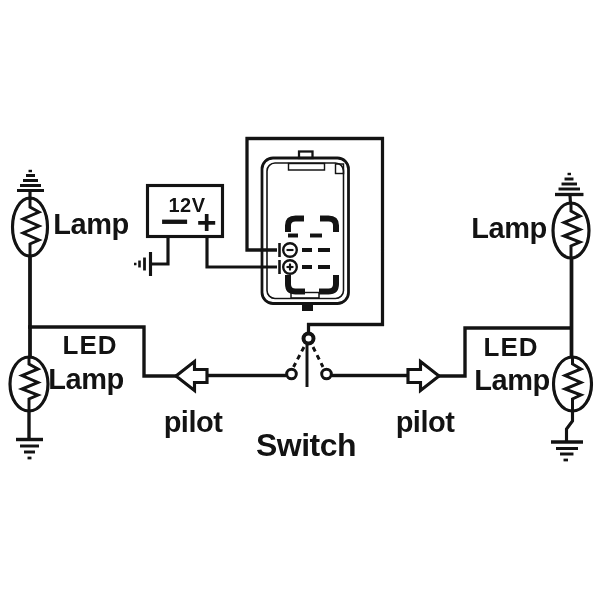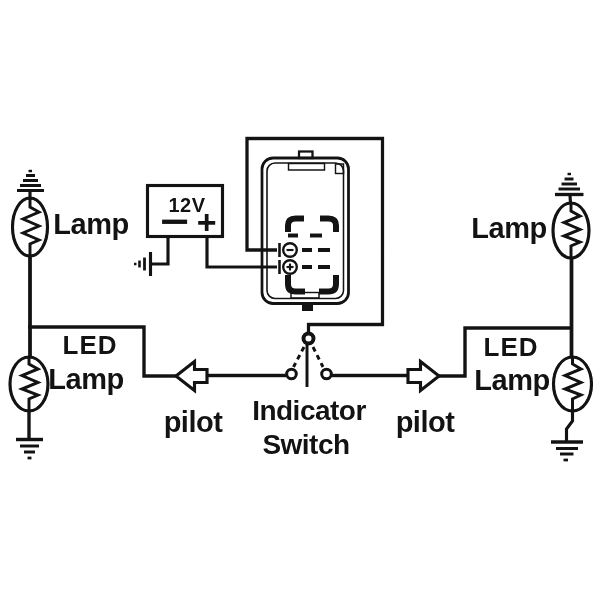--- a/index.html
+++ b/index.html
@@ -173,16 +173,15 @@
 
 <div class="lbl" style="left:90px;top:345px;font-size:26px;letter-spacing:1px">LED</div>
 <div class="lbl" style="left:86px;top:379px;font-size:29px">Lamp</div>
 
 <div class="lbl" style="left:511px;top:347px;font-size:26px;letter-spacing:1px">LED</div>
 <div class="lbl" style="left:512px;top:380px;font-size:29px">Lamp</div>
 
 <div class="lbl" style="left:193px;top:422px;font-size:29px">pilot</div>
 <div class="lbl" style="left:425px;top:422px;font-size:29px">pilot</div>
 
-<div class="lbl" style="left:309px;top:411px;font-size:28px">Indicator</div>
-<div class="lbl" style="left:306px;top:445px;font-size:28px">Switch</div>
+<div class="lbl" style="left:306px;top:445px;font-size:32px">Switch</div>
 
 </div>
 
 </body></html>

